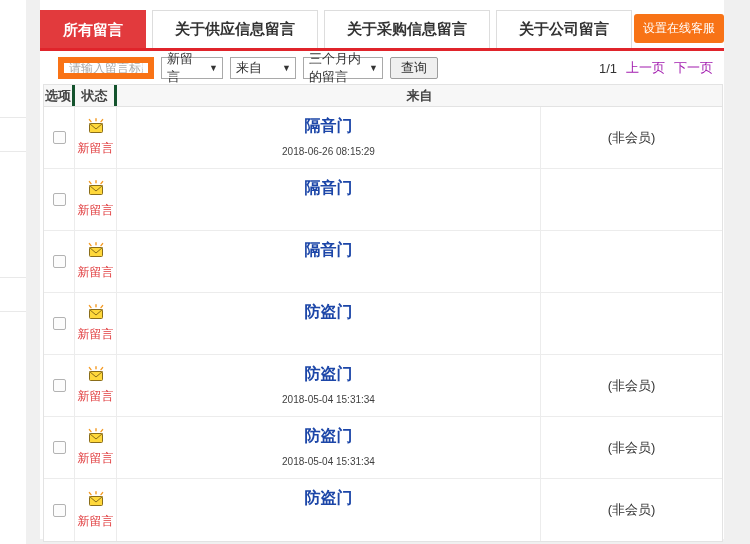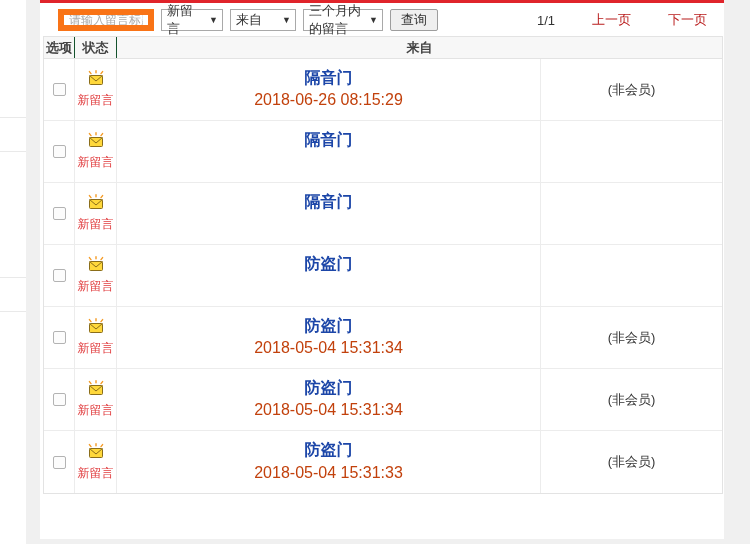--- a/index.html
+++ b/index.html
@@ -41,59 +41,66 @@
     display:inline-flex; align-items:center; justify-content:space-between;
     height:22px; border:1px solid #a9a9a9; background:#fff; padding:0 4px 0 5px;
     font-size:13px; cursor:pointer; gap:5px;
   }
   .sel .arrow { font-size:9px; color:#333; }
   .sel-status { width:62px; } .sel-from { width:66px; } .sel-period { width:80px; }
   .query-btn {
     height:22px; padding:0 10px; font-size:13px; color:#333; border:1px solid #9d9d9d;
     background:#efefef; border-radius:2px; cursor:pointer; font-family:inherit;
   }
-  .pagination { margin-left:auto; display:flex; gap:9px; font-size:13px; align-items:center; padding-right:17px; }
+  .pagination { margin-left:auto; display:flex; gap:9px; font-size:13px; align-items:center; padding-right:11px; }
   .page-info { color:#333; }
-  .page-link { color:#b91c1c; cursor:pointer; text-decoration:none;margin-left:28px; }
+  .page-link { color:#a21caf; cursor:pointer; text-decoration:none; }
 
   
   .msg-table { margin:4px 0 0 3px; width:680px; border:1px solid #e3e3e3; }
   .thead { display:flex; background:#f7f7f7; height:22px; align-items:center;
            font-size:13px; font-weight:bold; color:#444; border-bottom:1px solid #e3e3e3; }
   .thead > div { text-align:center; }
   .col-check { width:31px; } .col-status { width:42px; } .col-title { width:424px; } .col-from { flex:1; }
-  .vline { border-right:1px solid #14532d; height:100%; display:flex; align-items:center; justify-content:center; }
+  .vline { border-right:3px solid #14532d; height:100%; display:flex; align-items:center; justify-content:center; }
   .row { display:flex; height:62px; border-bottom:1px solid #ececec; background:#fff; }
   .row:last-child { border-bottom:none; }
   .cell { display:flex; align-items:center; justify-content:center; border-right:1px solid #ececec; }
   .cell:last-child { border-right:none; }
   .c-check { width:31px; }
   .c-status { width:42px; flex-direction:column; }
   .c-title { width:424px; flex-direction:column; justify-content:space-between; padding:9px 0 11px; }
   .c-from { flex:1; font-size:13px; color:#333; }
   .row-checkbox {
     appearance:none; -webkit-appearance:none; width:13px; height:13px; margin:0;
     border:1px solid #b3b3b3; border-radius:2px; background:#fcfcfc; cursor:pointer;
   }
   .newmsg-label { font-size:12px; color:#e03a3c; margin-top:1px; white-space:nowrap; }
   .title-link { color:#1c46a8; font-size:16px; font-weight:bold; text-decoration:none; cursor:pointer; }
-  .msg-date { font-size:16px; color:#c2410c; }
+  .msg-date { font-size:10px; color:#404040; }
 </style>
 </head>
 <body>
 
 <div class="left-strip">
   <div class="ls-line" style="top:117px"></div>
   <div class="ls-line" style="top:151px"></div>
   <div class="ls-line" style="top:277px"></div>
   <div class="ls-line" style="top:311px"></div>
 </div>
 
 <div class="content">
 
+  <div class="tabbar">
+    <div class="tab active">所有留言</div>
+    <div class="tab">关于供应信息留言</div>
+    <div class="tab">关于采购信息留言</div>
+    <div class="tab">关于公司留言</div>
+    <button class="service-btn">设置在线客服</button>
+  </div>
   <div class="redline"></div>
 
   <div class="toolbar">
     <input class="search-input" type="text" placeholder="请输入留言标题" style="">
     <div class="sel sel-status">
       <span>新留言</span>
       <span class="arrow">▼</span>
     </div>
     <div class="sel sel-from">
       <span>来自</span>
@@ -290,21 +297,20 @@
                 <line x1="15" y1="3.6" x2="16.6" y2="1.6"></line>
               </g>
               <rect x="3.5" y="5.5" width="13" height="9" rx="1" fill="#ffd83b" stroke="#8a6d1a"></rect>
               <path d="M3.5 5.5 L10 11 L16.5 5.5" fill="none" stroke="#8a6d1a"></path>
             </svg>
         </span>
         <span class="newmsg-label">新留言</span>
       </div>
       <div class="cell c-title">
         <a class="title-link">防盗门</a>
-        <span class="msg-date">2018-05-04 15:31:33</span>
       </div>
       <div class="cell c-from">
           <span>(非会员)</span>
         </div>
     </div>
 
   </div>
 </div>
 
 </body></html>

